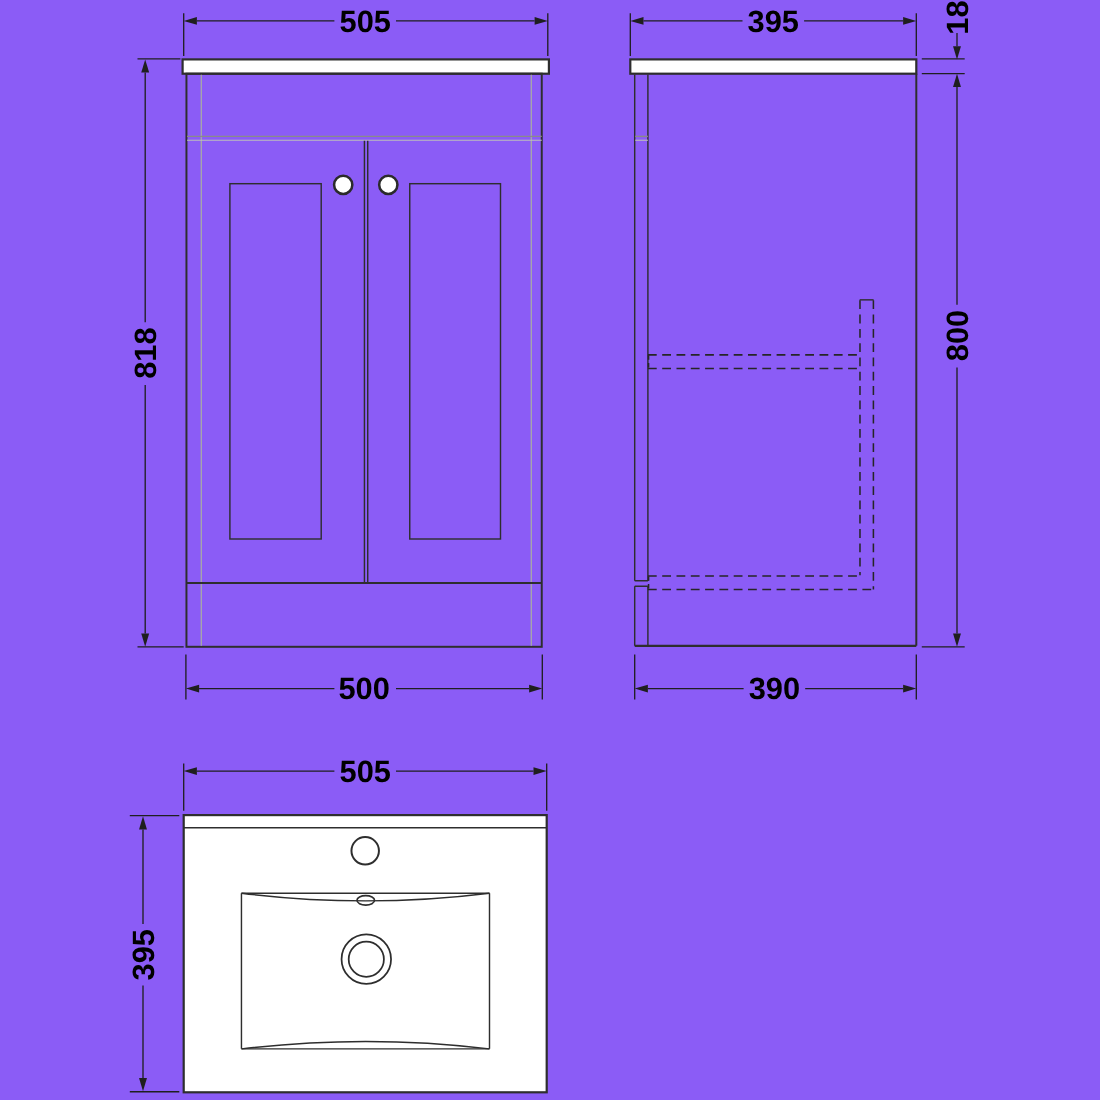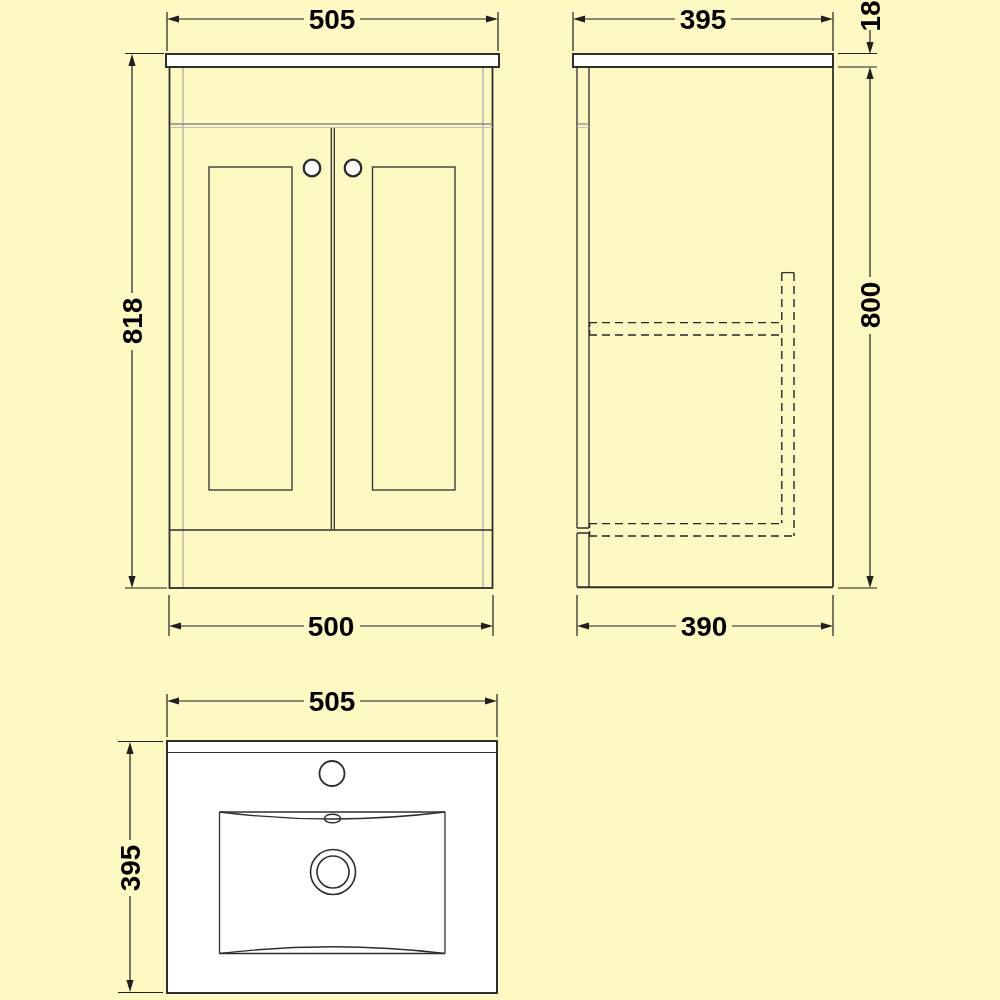--- a/index.html
+++ b/index.html
@@ -1,16 +1,16 @@
 <!DOCTYPE html>
 <html><head>
 <meta charset="utf-8">
 <style>
   html,body{margin:0;padding:0;background:#ffffff;}
-  .canvas{position:relative;width:1000px;height:1000px;background:#fef9c3;overflow:hidden;}
+  .canvas{position:relative;width:1000px;height:1000px;background:#8b5cf6;overflow:hidden;}
   svg{display:block;}
   .dim-text{
     font-family:"Liberation Sans", sans-serif;
     font-weight:bold;
     font-size:28px;
     fill:#000000;
   }
   .ln{stroke:#2e2e2e;fill:none;stroke-width:1.5;}
   .thick{stroke-width:2;}
   .thin{stroke-width:1.3;}

